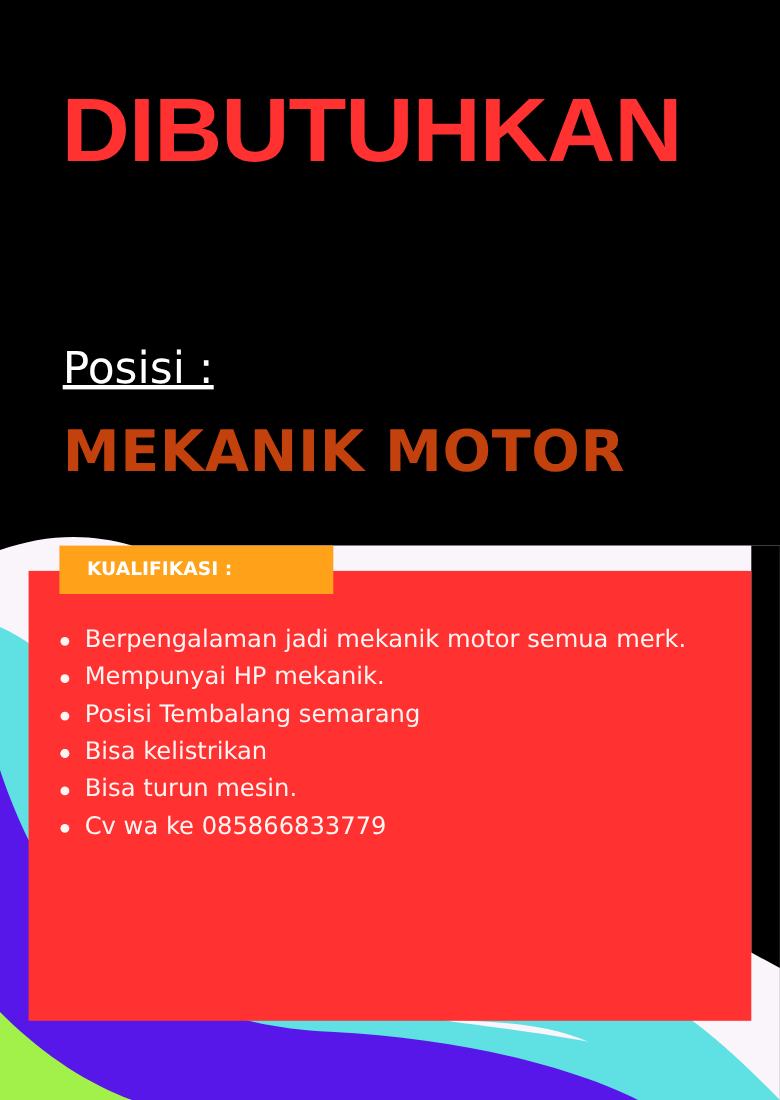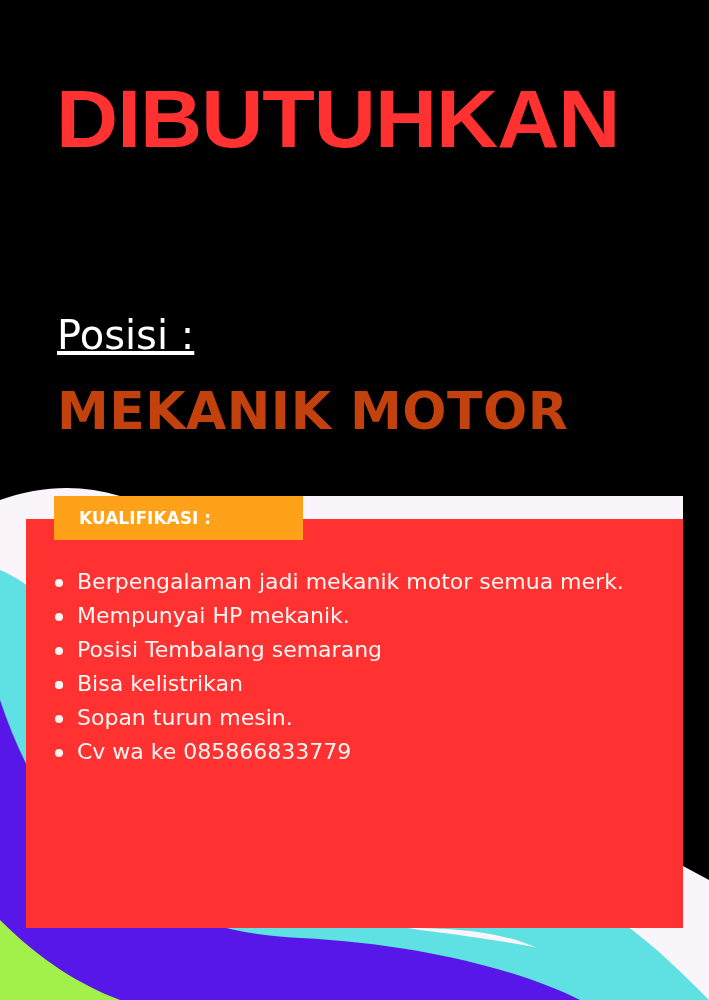--- a/index.html
+++ b/index.html
@@ -64,15 +64,15 @@
 
 <div class="qual-box"></div>
 <div class="qual-tag">KUALIFIKASI :</div>
 
 <ul class="qual-list">
   <li><span class="dot"></span><span>Berpengalaman jadi mekanik motor semua merk.</span></li>
   <li><span class="dot"></span><span>Mempunyai HP mekanik.</span></li>
   <li><span class="dot"></span><span>Posisi Tembalang semarang</span></li>
   <li><span class="dot"></span></li>
   <li><span class="dot"></span><span>Bisa kelistrikan</span></li>
-  <li><span class="dot"></span><span>Sopan turun mesin.</span></li>
+  <li><span class="dot"></span><span>Bisa turun mesin.</span></li>
   <li><span class="dot"></span><span>Cv wa ke 085866833779</span></li>
 </ul>
 
 </body></html>

